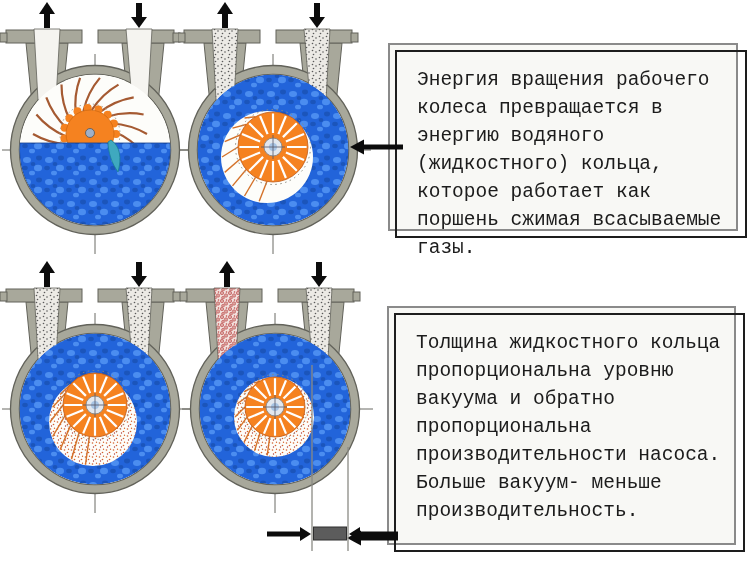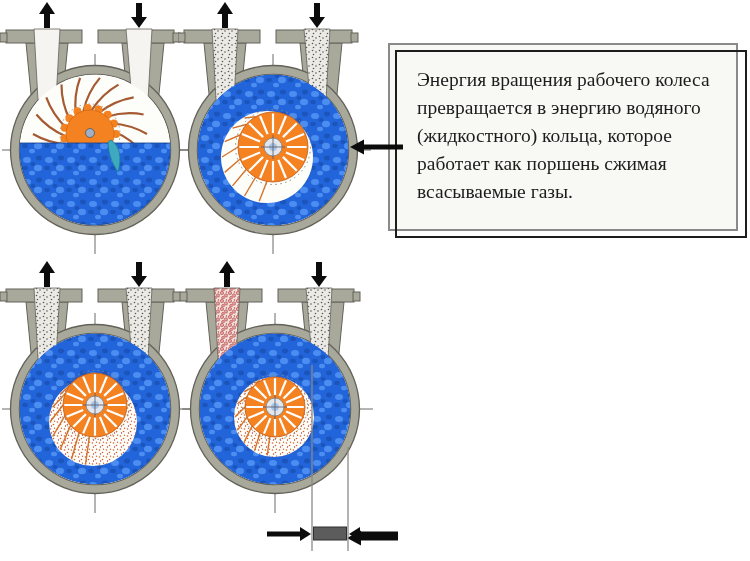--- a/index.html
+++ b/index.html
@@ -1,18 +1,18 @@
 <!DOCTYPE html>
 <html><head>
 <meta charset="utf-8">
 <style>
   html,body{margin:0;padding:0;background:#ffffff;}
   #stage{
     position:relative;width:750px;height:561px;background:#ffffff;overflow:hidden;
-    font-family:Liberation Serif, serif;
+    font-family:Liberation Mono, monospace;
   }
   .pump{position:absolute;width:195px;height:258px;}
   .pump svg{display:block;width:195px;height:258px;}
   #pump-top-left{left:0;top:0;}
   #pump-top-right{left:178px;top:0;}
   #pump-bottom-left{left:0;top:259px;}
   #pump-bottom-right{left:180px;top:259px;}
 
   .callout{position:absolute;border:2px solid #8a8a8a;background:#f8f8f5;}
   #callout-energy{left:388px;top:43px;width:346px;height:184px;}
@@ -437,20 +437,25 @@
         </g>
       </svg>
     </div>
 
   <div class="callout" id="callout-energy">
     <div class="callout-frame">
       <div class="callout-text">Энергия вращения рабочего колеса превращается в энергию водяного (жидкостного) кольца, которое работает как поршень сжимая всасываемые газы.</div>
     </div>
   </div>
 
+  <div class="callout" id="callout-thickness">
+    <div class="callout-frame">
+      <div class="callout-text">Толщина жидкостного кольца пропорциональна уровню вакуума и обратно пропорциональна производительности насоса. Больше вакуум- меньше производительность.</div>
+    </div>
+  </div>
 
   <svg id="overlay" viewBox="0 0 750 561" xmlns="http://www.w3.org/2000/svg">
 
     <g fill="#0c0c0c">
       <rect x="362" y="144.5" width="41" height="5"></rect>
       <polygon points="350,147 364,139.5 364,154.5"></polygon>
     </g>
 
     <g fill="#0c0c0c">
       <rect x="359" y="535.5" width="39" height="5"></rect>

